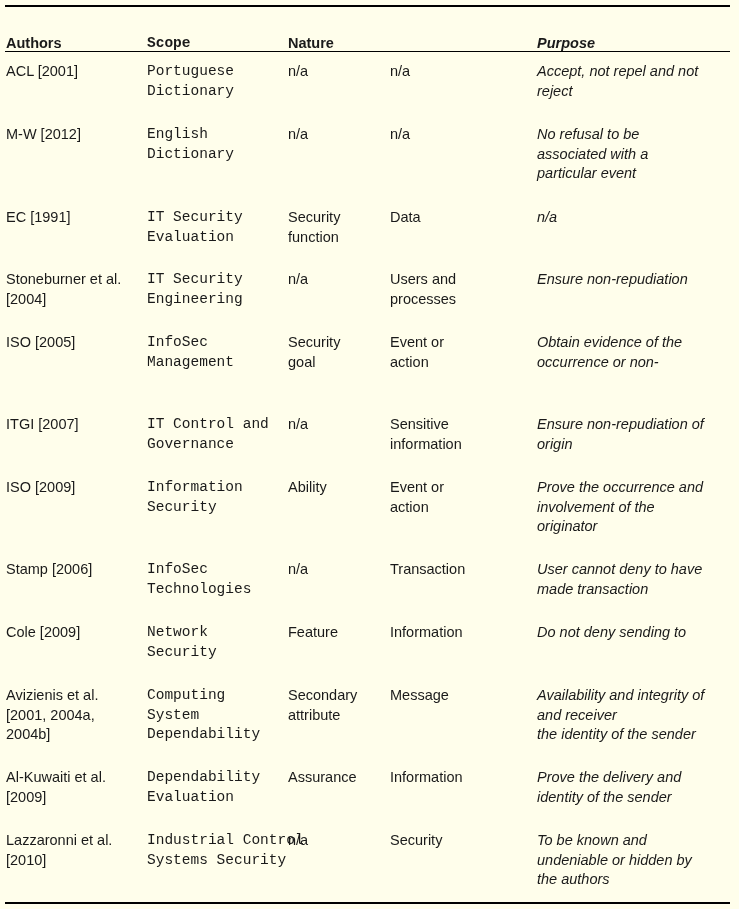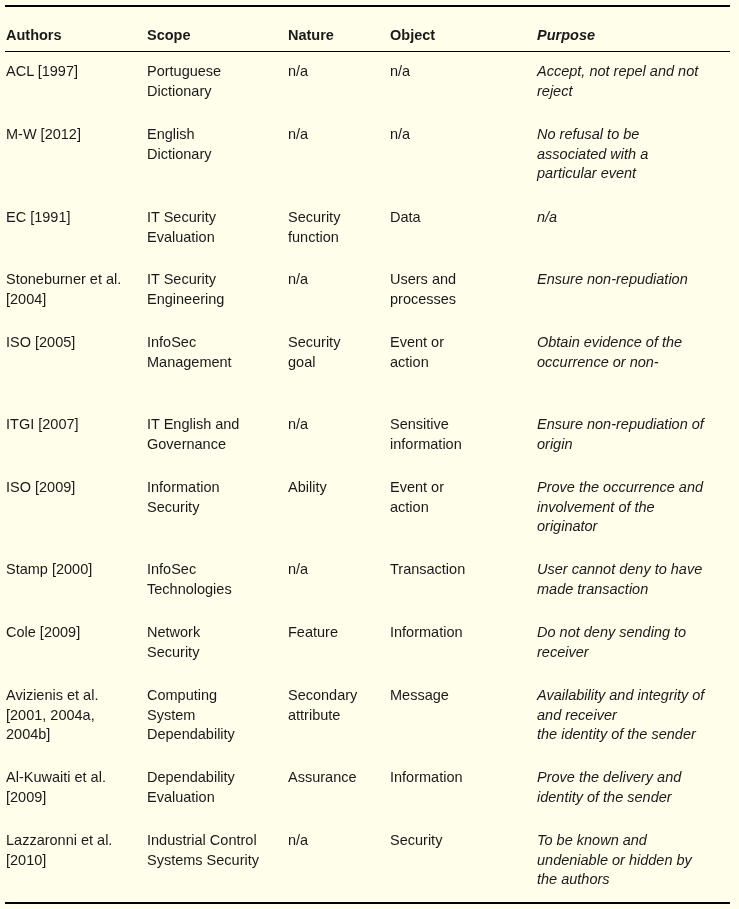--- a/index.html
+++ b/index.html
@@ -20,57 +20,56 @@
     .rule-top {
       position: absolute; left: 5px; width: 725px; top: 5px; height: 2px; background: #000;
     }
     .rule-head {
       position: absolute; left: 5px; width: 725px; top: 51px; height: 1px; background: #000;
     }
     .rule-bottom {
       position: absolute; left: 5px; width: 725px; top: 902px; height: 2px; background: #000;
     }
     .header-row {
-      position: absolute; top: 26px; left: 0; width: 687px; height: 20px;
+      position: absolute; top: 34px; left: 0; width: 687px; height: 20px;
     }
     .hcell {
       position: absolute; top: 0; font-weight: bold; white-space: nowrap;
     }
     .row {
       position: absolute; left: 0; width: 739px;
     }
     .cell {
       position: absolute; top: 0;
     }
     .c0 { left: 6px; width: 136px; }
-    .c1 { left: 147px; width: 136px; }
+    .c1 { left: 147px; width: 136px; font-family: Liberation Mono, monospace; }
     .c2 { left: 288px; width: 96px; }
     .c3 { left: 390px; width: 140px; }
     .c4 { left: 537px; width: 195px; font-style: italic; }
     .line { display: block; white-space: nowrap; }
   </style>
 </head>
 <body>
 
 <div class="rule-top"></div>
 
 <div class="header-row">
   <span class="hcell c0">Authors</span>
   <span class="hcell c1">Scope</span>
   <span class="hcell c2">Nature</span>
-  <span class="hcell c3">Object</span>
   <span class="hcell c4">Purpose</span>
 </div>
 
 <div class="rule-head"></div>
 
 <div id="table-body">
     <div class="row" style="top: 62px;">
       <div class="cell c0">
-        <span class="line">ACL [1997]</span>
+        <span class="line">ACL [2001]</span>
       </div>
       <div class="cell c1">
         <span class="line">Portuguese</span>
         <span class="line">Dictionary</span>
       </div>
       <div class="cell c2">
         <span class="line">n/a</span>
       </div>
       <div class="cell c3">
         <span class="line">n/a</span>
@@ -158,21 +157,21 @@
       <div class="cell c4">
         <span class="line">Obtain evidence of the</span>
         <span class="line">occurrence or non-</span>
       </div>
     </div>
     <div class="row" style="top: 415px;">
       <div class="cell c0">
         <span class="line">ITGI [2007]</span>
       </div>
       <div class="cell c1">
-        <span class="line">IT English and</span>
+        <span class="line">IT Control and</span>
         <span class="line">Governance</span>
       </div>
       <div class="cell c2">
         <span class="line">n/a</span>
       </div>
       <div class="cell c3">
         <span class="line">Sensitive</span>
         <span class="line">information</span>
       </div>
       <div class="cell c4">
@@ -196,21 +195,21 @@
         <span class="line">action</span>
       </div>
       <div class="cell c4">
         <span class="line">Prove the occurrence and</span>
         <span class="line">involvement of the</span>
         <span class="line">originator</span>
       </div>
     </div>
     <div class="row" style="top: 560px;">
       <div class="cell c0">
-        <span class="line">Stamp [2000]</span>
+        <span class="line">Stamp [2006]</span>
       </div>
       <div class="cell c1">
         <span class="line">InfoSec</span>
         <span class="line">Technologies</span>
       </div>
       <div class="cell c2">
         <span class="line">n/a</span>
       </div>
       <div class="cell c3">
         <span class="line">Transaction</span>
@@ -229,21 +228,20 @@
         <span class="line">Security</span>
       </div>
       <div class="cell c2">
         <span class="line">Feature</span>
       </div>
       <div class="cell c3">
         <span class="line">Information</span>
       </div>
       <div class="cell c4">
         <span class="line">Do not deny sending to</span>
-        <span class="line">receiver</span>
       </div>
     </div>
     <div class="row" style="top: 686px;">
       <div class="cell c0">
         <span class="line">Avizienis et al.</span>
         <span class="line">[2001, 2004a,</span>
         <span class="line">2004b]</span>
       </div>
       <div class="cell c1">
         <span class="line">Computing</span>

